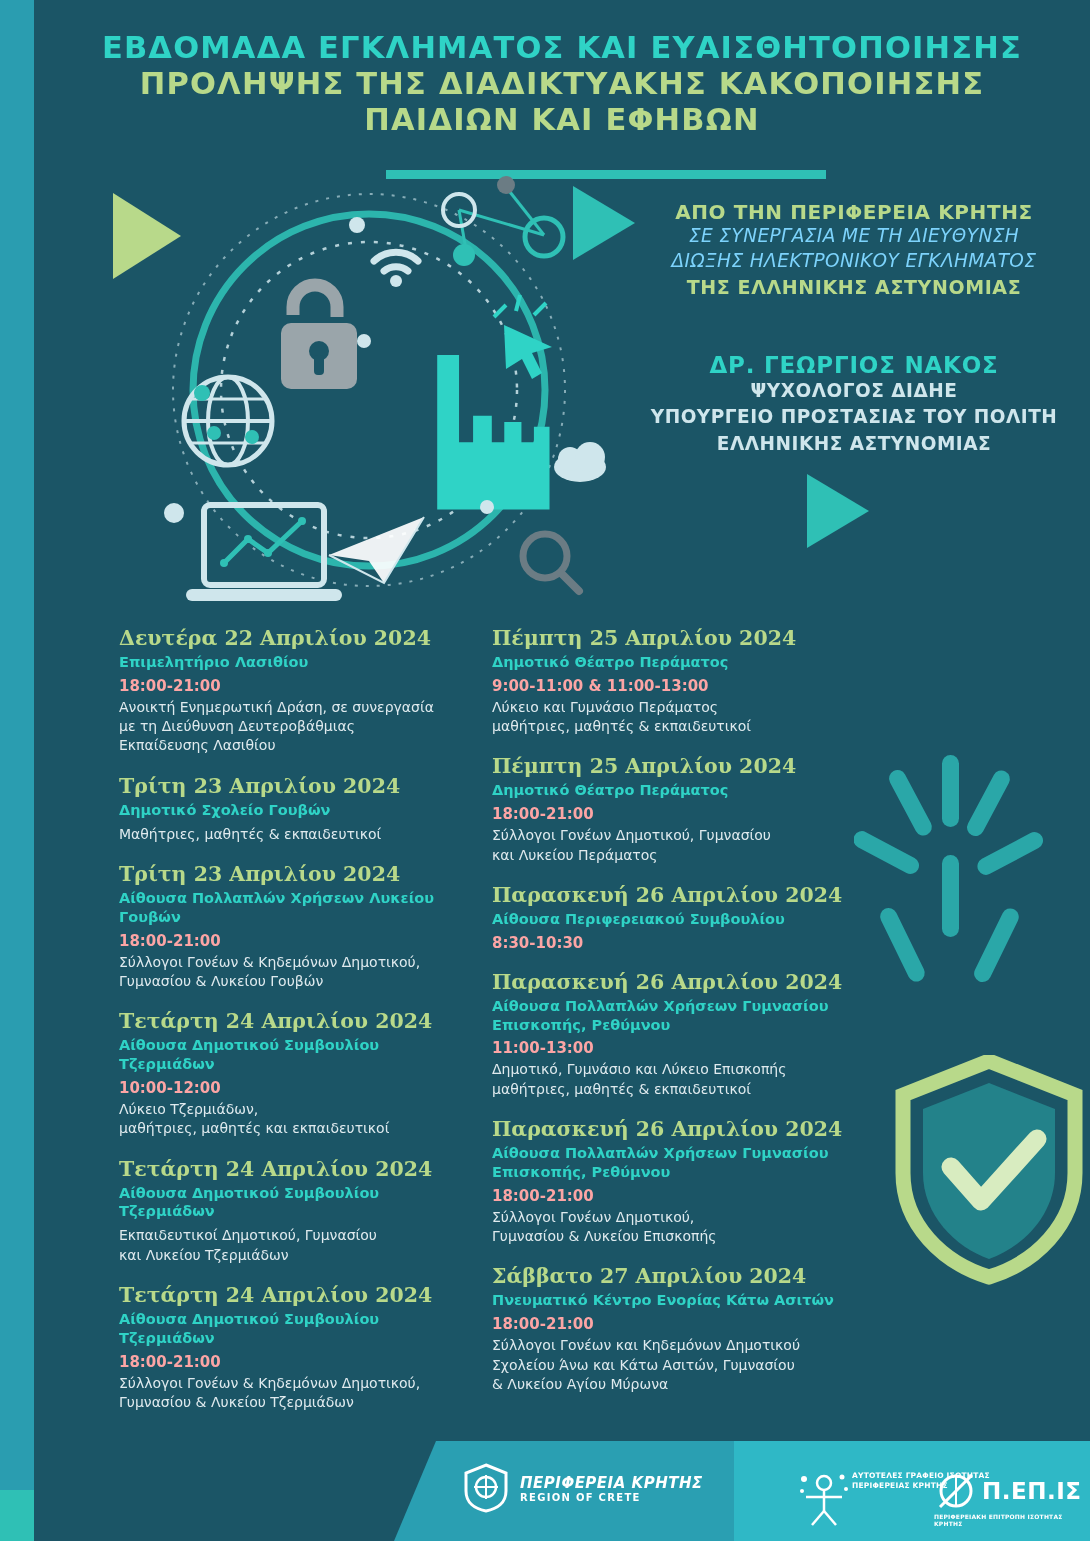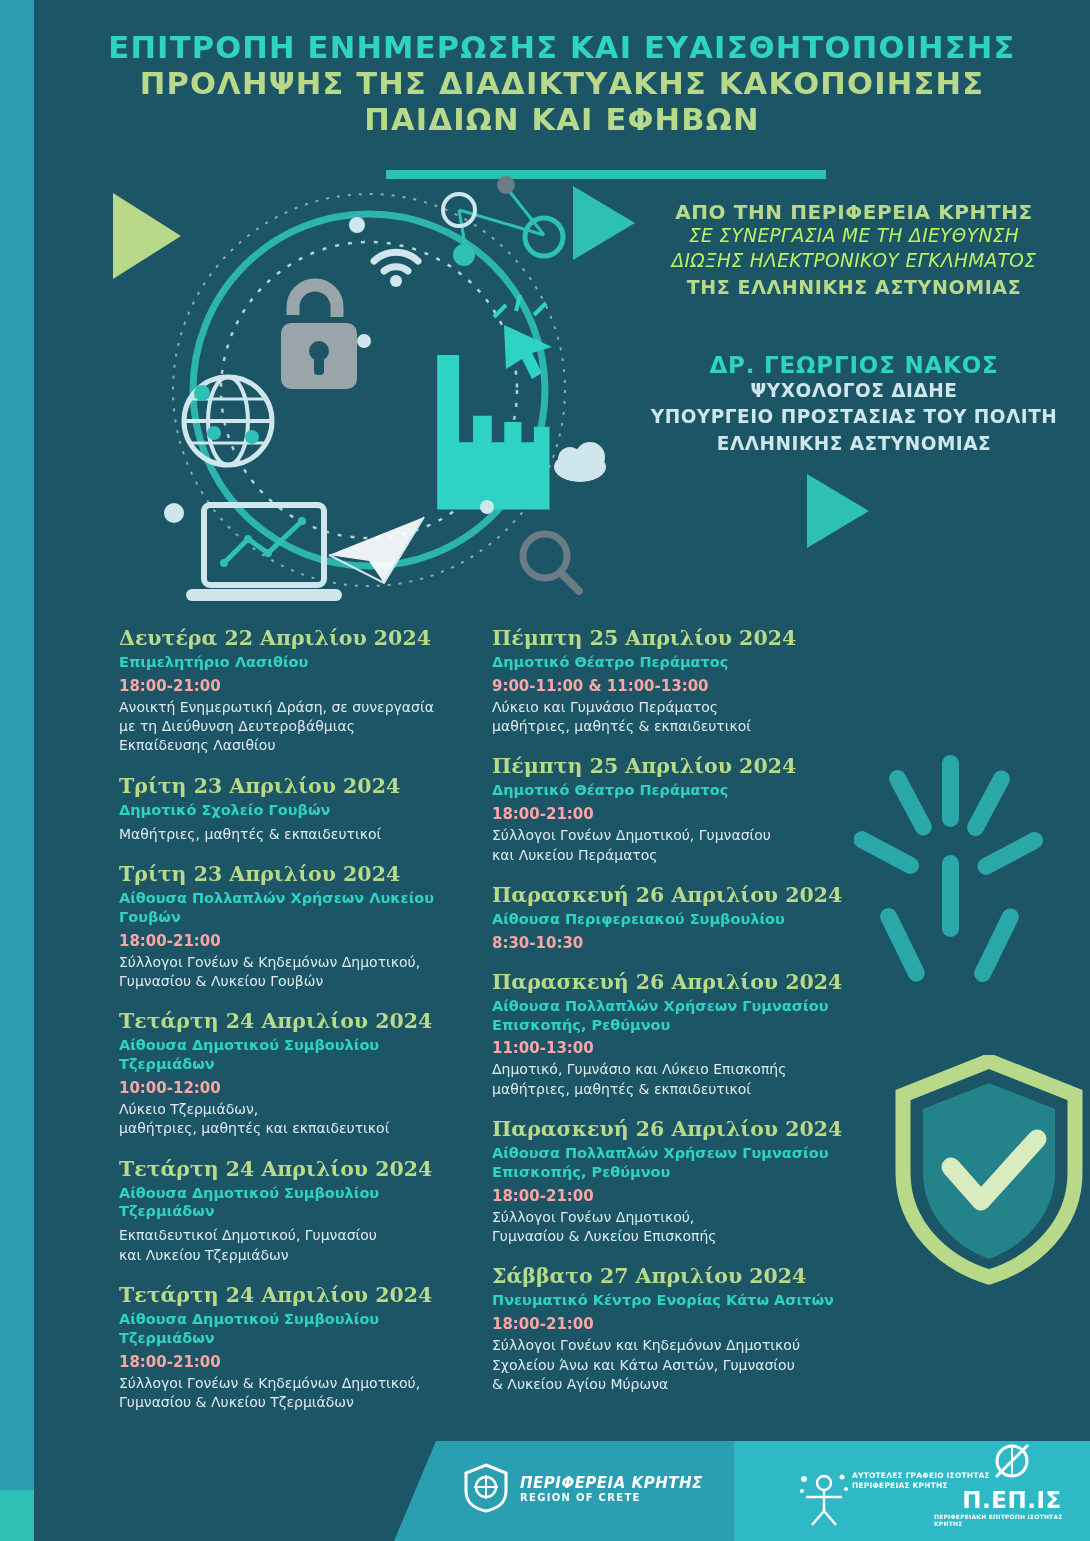--- a/index.html
+++ b/index.html
@@ -62,21 +62,21 @@
   .arrow-teal-2 {
     left: 773px; top: 474px;
     border-top: 37px solid transparent;
     border-bottom: 37px solid transparent;
     border-left: 62px solid #2fc0b5;
   }
 
   
   .org-block { position: absolute; left: 600px; top: 200px; width: 440px; text-align: center; }
   .org-1 { font-size: 20px; font-weight: bold; color: #b8d98a; letter-spacing: .6px; }
-  .org-2, .org-3 { font-size: 18.5px; font-style: italic; color: #bef264; letter-spacing: .4px; line-height: 1.35; }
+  .org-2, .org-3 { font-size: 18.5px; font-style: italic; color: #7dd3fc; letter-spacing: .4px; line-height: 1.35; }
   .org-4 { font-size: 19px; font-weight: bold; color: #b8d98a; letter-spacing: .6px; margin-top: 2px; }
 
   .speaker-block { position: absolute; left: 600px; top: 352px; width: 440px; text-align: center; }
   .sp-name { font-size: 23px; font-weight: bold; color: #2fd3c6; letter-spacing: .8px; }
   .sp-l { font-size: 18.5px; font-weight: bold; color: #cfe6ec; letter-spacing: .5px; line-height: 1.42; }
 
   
   .illus { position: absolute; left: 80px; top: 175px; width: 520px; height: 450px; }
   .illus svg { display:block; }
 
@@ -144,21 +144,21 @@
 </head>
 <body>
 
 <div class="left-stripe">
   <div class="left-stripe-inner"></div>
 </div>
 
 <div class="poster">
 
   <div class="title-block">
-    <div class="title-line t1">ΕΠΙΤΡΟΠΗ ΕΝΗΜΕΡΩΣΗΣ ΚΑΙ ΕΥΑΙΣΘΗΤΟΠΟΙΗΣΗΣ</div>
+    <div class="title-line t1">ΕΒΔΟΜΑΔΑ ΕΓΚΛΗΜΑΤΟΣ ΚΑΙ ΕΥΑΙΣΘΗΤΟΠΟΙΗΣΗΣ</div>
     <div class="title-line t2">ΠΡΟΛΗΨΗΣ ΤΗΣ ΔΙΑΔΙΚΤΥΑΚΗΣ ΚΑΚΟΠΟΙΗΣΗΣ</div>
     <div class="title-line t3">ΠΑΙΔΙΩΝ ΚΑΙ ΕΦΗΒΩΝ</div>
   </div>
   <div class="title-rule"></div>
 
   <div class="arrow arrow-green"></div>
   <div class="arrow arrow-teal-1"></div>
   <div class="arrow arrow-teal-2"></div>
 
   <div class="org-block">
@@ -390,21 +390,21 @@
         <circle cx="50" cy="18" r="2" fill="#ffffff"></circle>
         <circle cx="6" cy="20" r="2" fill="#ffffff"></circle>
       </svg>
       <div class="f-2-txt">
         <div>ΑΥΤΟΤΕΛΕΣ ΓΡΑΦΕΙΟ ΙΣΟΤΗΤΑΣ</div>
         <div>ΠΕΡΙΦΕΡΕΙΑΣ ΚΡΗΤΗΣ</div>
       </div>
     </div>
 
     <div class="f-logo-3">
-      <div style="display:flex; align-items:center; gap:4px;flex-direction:column;">
+      <div style="display:flex; align-items:center; gap:4px;">
         <svg width="44" height="44" viewBox="0 0 44 44">
           <circle cx="22" cy="22" r="15" fill="none" stroke="#ffffff" stroke-width="3"></circle>
           <line x1="6" y1="38" x2="38" y2="6" stroke="#ffffff" stroke-width="3"></line>
           <line x1="22" y1="7" x2="22" y2="37" stroke="#ffffff" stroke-width="2"></line>
         </svg>
         <div class="f-3-big">Π.ΕΠ.ΙΣ</div>
       </div>
       <div class="f-3-small">ΠΕΡΙΦΕΡΕΙΑΚΗ ΕΠΙΤΡΟΠΗ ΙΣΟΤΗΤΑΣ ΚΡΗΤΗΣ</div>
     </div>
   </div>

